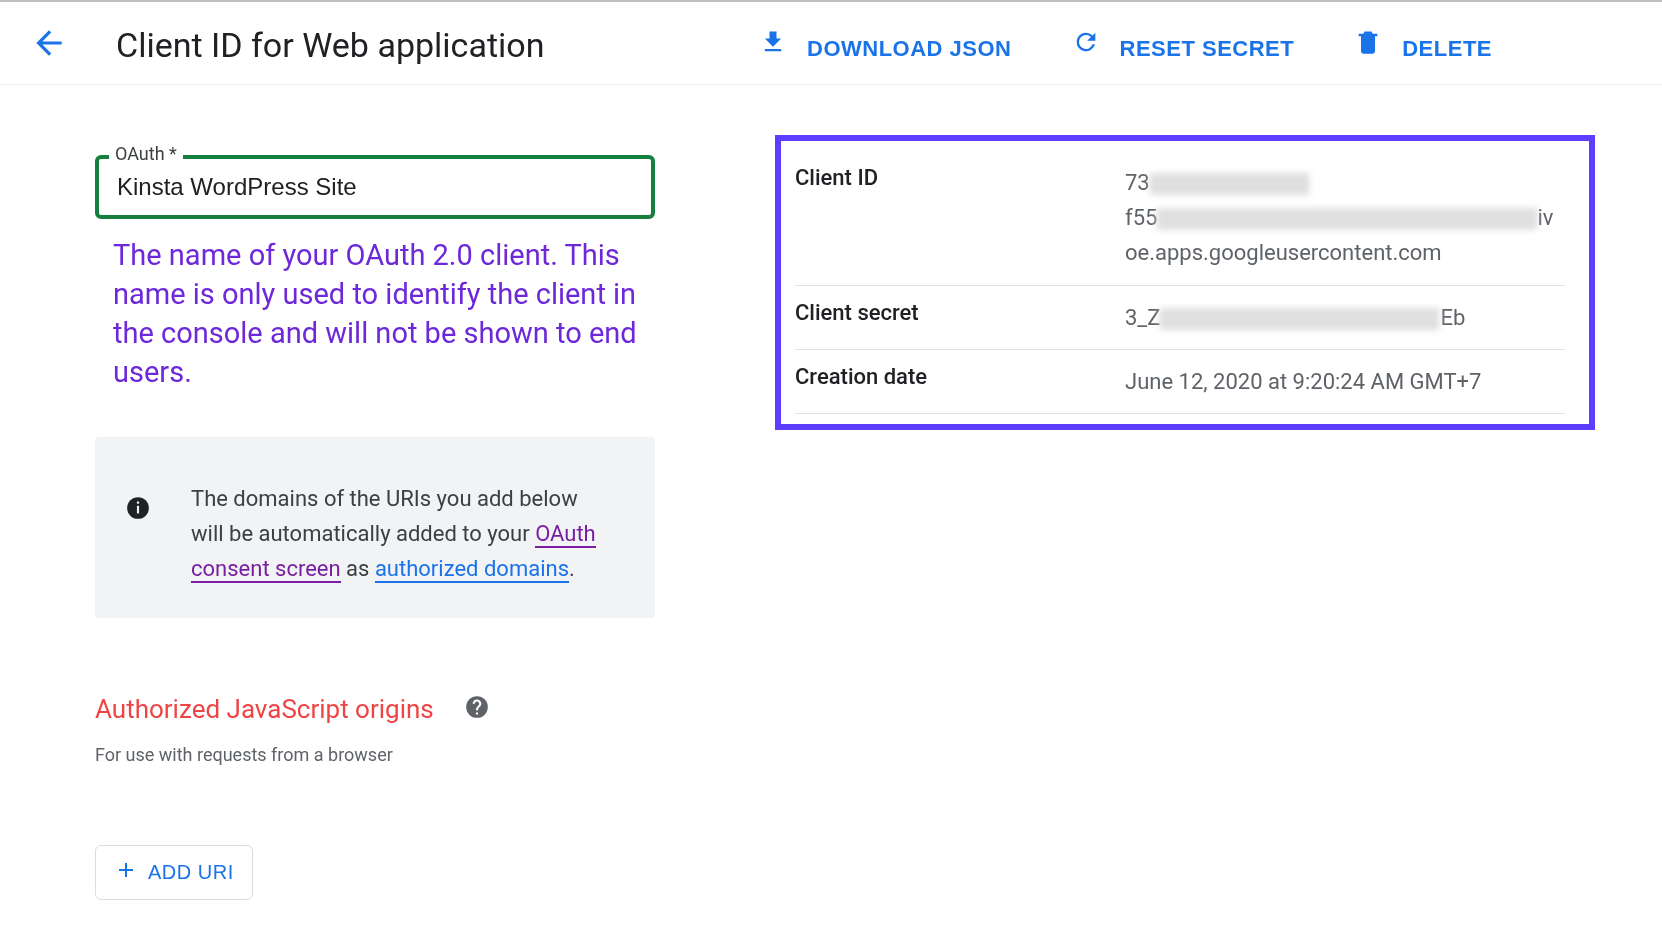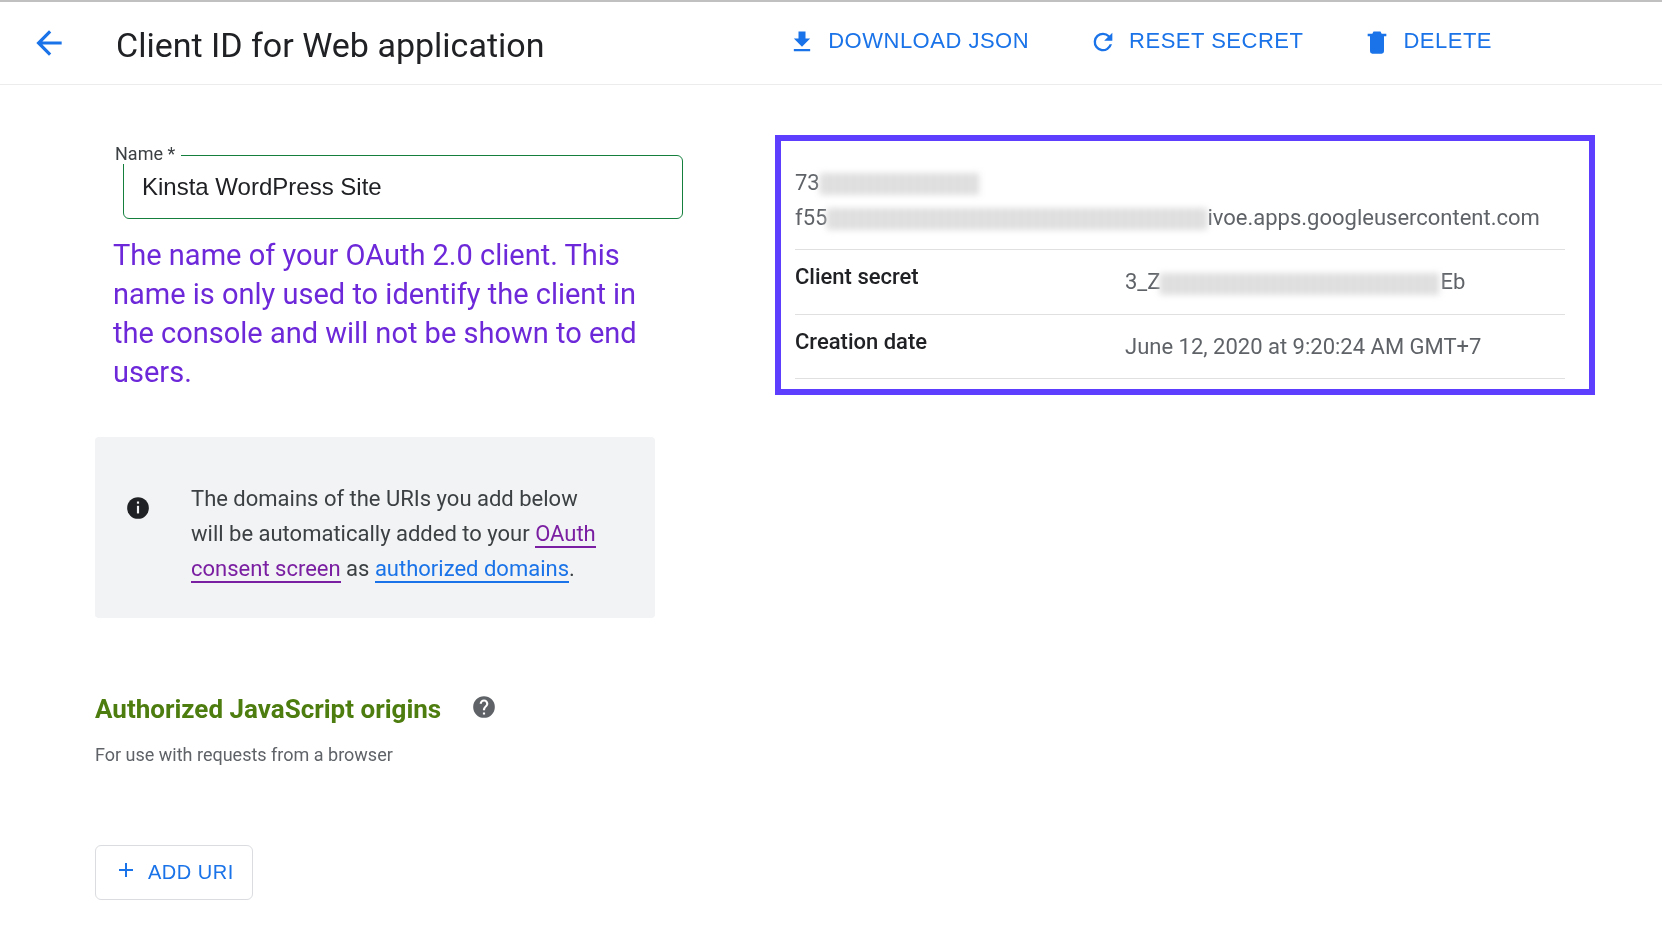--- a/index.html
+++ b/index.html
@@ -27,25 +27,25 @@
     }
     .topbar-actions {
       margin-left: auto;
       display: flex;
       align-items: center;
       gap: 60px;
       padding-right: 150px;
     }
     .action-btn {
       display: flex;
-      align-items: flex-start;
-      gap: 12px;
+      align-items: flex-end;
+      gap: 20px;
       color: #1a73e8;
       font-size: 22px;
-      font-weight: 400;
+      font-weight: 700;
       letter-spacing: 0.5px;
       cursor: pointer;
       background: none;
       border: none;
     }
     .action-btn svg { width: 28px; height: 28px; fill: #1a73e8; }
 
     .content {
       display: flex;
       padding: 50px 0 0 0;
@@ -60,27 +60,26 @@
       top: -12px;
       left: 14px;
       background: #fff;
       padding: 0 6px;
       font-size: 18px;
       color: #3c4043;
     }
     .name-input {
       width: 100%;
       height: 64px;
-      border: 1px solid #15803d;
+      border: 4px solid #15803d;
       border-radius: 6px;
       padding: 0 18px;
       font-size: 24px;
       color: #202124;
       outline: none;
-      margin-left: 28px;
     }
     .name-help {
       margin-top: 17px;
       font-size: 29px;
       line-height: 1.35;
       color: #6d28d9;
       padding: 0 18px;
     }
 
     .info-callout {
@@ -102,22 +101,22 @@
     .link.blue { color: #1a73e8; border-bottom: 2px solid #1a73e8; }
 
     .section-head {
       margin-top: 76px;
       display: flex;
       align-items: center;
       gap: 30px;
     }
     .section-title {
       font-size: 26px;
-      font-weight: 700;
-      color: #4d7c0f;
+      font-weight: 400;
+      color: #ef4444;
     }
     .help-circle svg { width: 26px; height: 26px; fill: #5f6368; }
     .section-sub {
       margin-top: 20px;
       font-size: 18px;
       color: #5f6368;
     }
     .add-uri {
       margin-top: 80px;
       display: inline-flex;
@@ -204,21 +203,21 @@
           </svg>
       </span>
       <span>DELETE</span>
     </button>
   </div>
 </div>
 
 <div class="content">
   <div class="left-col">
     <div class="name-field-wrap">
-      <span class="name-label">Name *</span>
+      <span class="name-label">OAuth *</span>
       <input class="name-input" value="Kinsta WordPress Site" style="">
     </div>
     <p class="name-help">The name of your OAuth 2.0 client. This name is only used to identify the client in the console and will not be shown to end users.</p>
 
     <div class="info-callout">
       <span class="info-icon">
         <svg viewBox="0 0 24 24">
             <circle cx="12" cy="12" r="10"></circle>
             <rect x="11" y="10" width="2" height="7" fill="#f1f3f4"></rect>
             <rect x="11" y="6" width="2" height="2" fill="#f1f3f4"></rect>
@@ -245,20 +244,21 @@
             <path d="M19 13h-6v6h-2v-6H5v-2h6V5h2v6h6v2z"></path>
           </svg>
       </span>
       <span>ADD URI</span>
     </button>
   </div>
 
   <div class="right-col">
     <div class="cred-box">
       <div class="cred-row">
+        <div class="cred-label">Client ID</div>
         <div class="cred-value">
           <span>73</span><span class="redact r1"></span><br>
           <span>f55</span><span class="redact r2"></span><span>ivoe.apps.googleusercontent.com</span>
         </div>
       </div>
       <div class="cred-row">
         <div class="cred-label">Client secret</div>
         <div class="cred-value">
           <span>3_Z</span><span class="redact r3"></span><span>Eb</span>
         </div>

